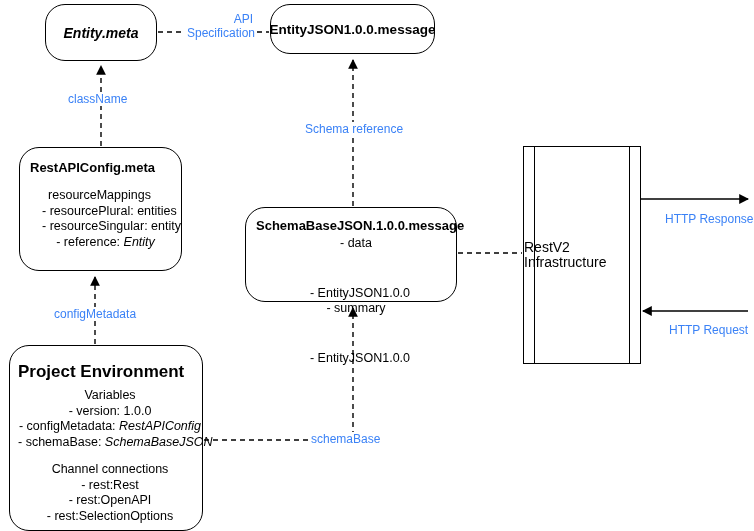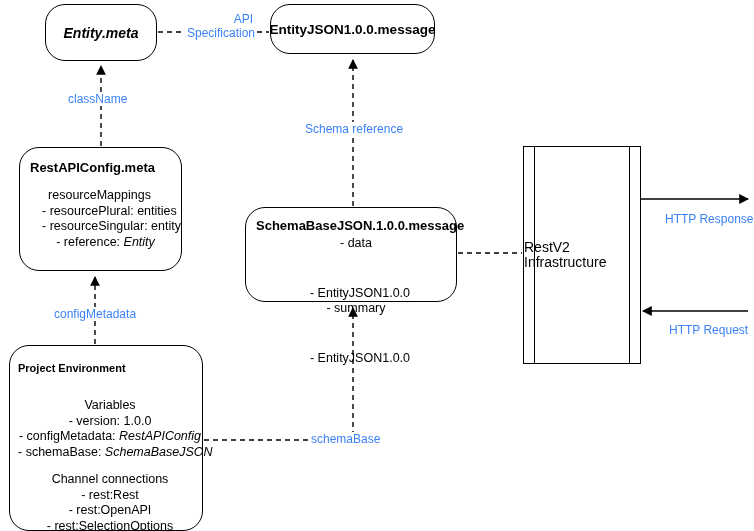--- a/index.html
+++ b/index.html
@@ -37,21 +37,21 @@
 
   #restapiconfig{left:19px;top:147px;width:163px;height:124px;padding:12px 12px 0 10px;}
   #restapiconfig .node-title{margin-bottom:13px;}
   #restapiconfig .indent{padding-left:12px;}
 
   #schemabase{left:245px;top:207px;width:212px;height:95px;padding:10px 0 0 10px;}
   #schemabase .node-title{font-size:13px;margin-bottom:3px;}
   #schemabase .indent{padding-left:8px;margin-top:34px;}
 
   #project-env{left:9px;top:345px;width:194px;height:186px;padding:16px 0 0 8px;}
-  #project-env .node-title{font-size:11px;margin-bottom:24px;}
+  #project-env .node-title{font-size:17px;margin-bottom:6px;}
   #project-env .gap{height:12px;}
 
   
   #restv2{left:523px;top:146px;width:118px;height:218px;}
   #restv2 .inner-left{position:absolute;left:10px;top:0;bottom:0;width:0;
     border-left:1.6px solid #000;}
   #restv2 .inner-right{position:absolute;right:10px;top:0;bottom:0;width:0;
     border-right:1.6px solid #000;}
   #restv2 .restv2-label{position:absolute;left:0;right:0;top:50%;
     transform:translateY(-50%);font-size:14px;line-height:15px;

